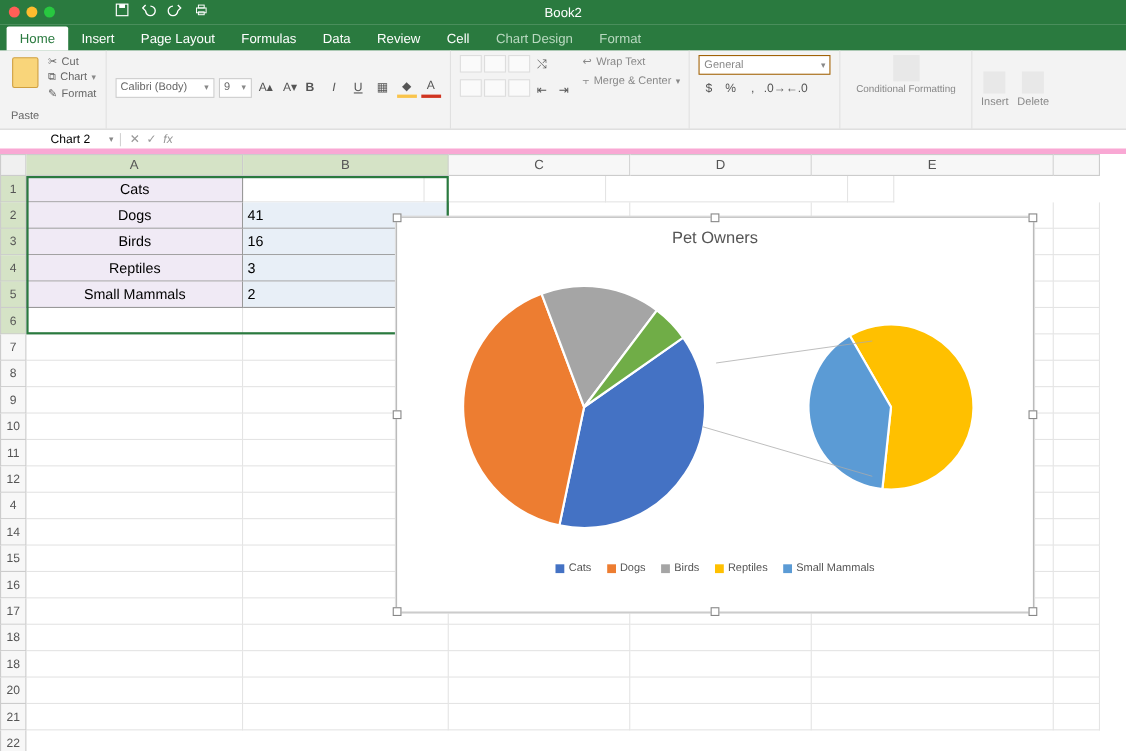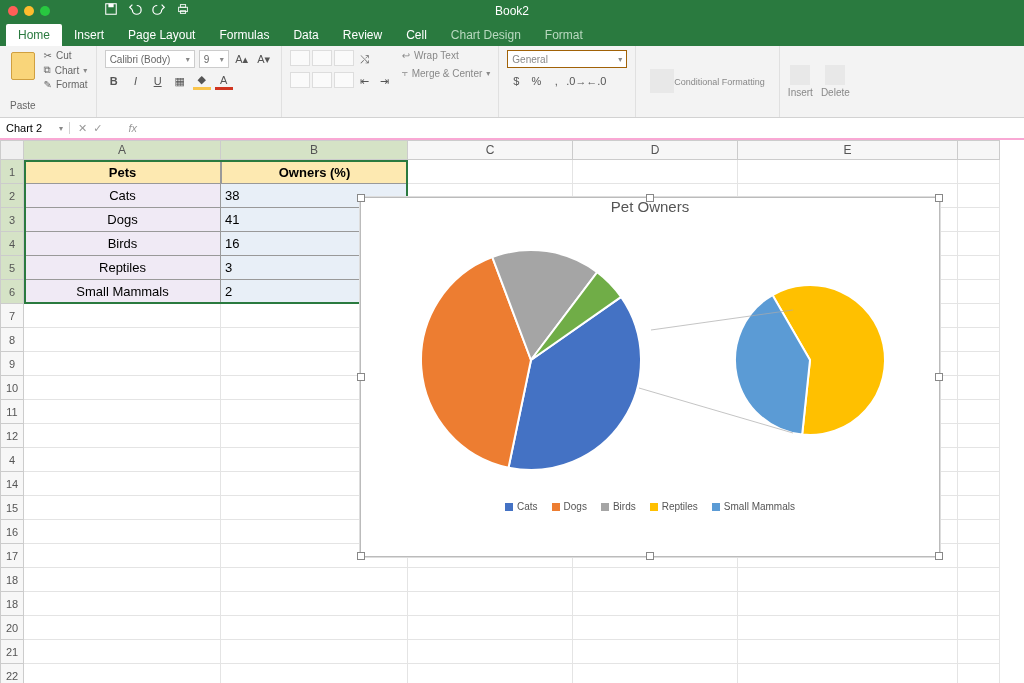--- a/index.html
+++ b/index.html
@@ -28,30 +28,30 @@
 .fontname { width: 90px; height: 18px; border: 1px solid #ccc; background: #fff; font-size: 10px; padding: 0 4px; display: flex; align-items: center; justify-content: space-between; }
 .fontsize { width: 30px; height: 18px; border: 1px solid #ccc; background: #fff; font-size: 10px; padding: 0 4px; display: flex; align-items: center; justify-content: space-between; }
 .btn18 { width: 18px; height: 18px; display: flex; align-items: center; justify-content: center; font-size: 11px; color: #555; }
 .alncol { display: flex; flex-direction: column; gap: 4px; }
 .alnrow { display: flex; gap: 2px; }
 .albox { width: 20px; height: 16px; border: 1px solid #ddd; background: #fafafa; }
 .wrapmerge { display: flex; flex-direction: column; gap: 6px; padding-left: 8px; font-size: 10px; color: #888; }
 .wrapmerge div { display: flex; align-items: center; gap: 4px; }
 .numcol { display: flex; flex-direction: column; gap: 4px; }
 .genbox { width: 120px; height: 18px; border: 1px solid #a16207; background: #fff; font-size: 10px; padding: 0 4px; display: flex; align-items: center; justify-content: space-between; color: #888; }
-.stylecol { display: flex; flex-direction: row; align-items: center; padding: 0 6px; color: #888; font-size: 9px; }
+.stylecol { display: flex; flex-direction: column; align-items: center; padding: 0 6px; color: #888; font-size: 9px; }
 .styleicon { width: 24px; height: 24px; background: #e8e8e8; margin-bottom: 2px; }
 .cellgrp { display: flex; gap: 8px; padding: 0 8px; align-items: center; color: #888; font-size: 10px; }
 .cellitm { display: flex; flex-direction: column; align-items: center; }
 .cellitm .ico { width: 20px; height: 20px; background: #e8e8e8; margin-bottom: 2px; }
 
-.namebox { height: 22px; border-bottom: 2px solid #f9a8d4; display: flex; align-items: center; background: #fff; }
+.namebox { height: 22px; border-bottom: 5px solid #f9a8d4; display: flex; align-items: center; background: #fff; padding-left: 40px; }
 .nb-cell { width: 70px; border-right: 1px solid #d2d2d2; padding: 0 6px; font-size: 11px; display: flex; align-items: center; justify-content: space-between; }
 .nb-fx { padding: 0 8px; display: flex; gap: 6px; align-items: center; color: #999; font-size: 11px; }
-.nb-fx .fx { font-style: italic; margin-left: 20px; }
+.nb-fx .fx { font-style: italic; }
 
 .sheet { position: relative; height: 543px; background: #fff; }
 .colhdr { display: flex; position: absolute; top: 0; left: 0; right: 0; height: 20px; }
 .corner { width: 24px; border: 1px solid #ccc; background: #f0f0f0; }
 .ch { border: 1px solid #ccc; border-left: none; background: #f7f7f7; display: flex; align-items: center; justify-content: center; font-size: 12px; color: #555; }
 .ch.sel { background: #d5e3c6; }
 .rowhdr { position: absolute; left: 0; top: 20px; width: 24px; }
 .rh { height: 24px; border: 1px solid #ccc; border-top: none; background: #f7f7f7; display: flex; align-items: center; justify-content: center; font-size: 11px; color: #555; }
 .rh.sel { background: #d5e3c6; }
 .grid { position: absolute; left: 24px; top: 20px; right: 0; }
@@ -63,21 +63,21 @@
 .hdrcell { background: #fde9b1; font-weight: bold; justify-content: center; border: 1px solid #999; }
 .datA { background: #f0eaf5; justify-content: center; border: 1px solid #999; border-top: none; }
 .datB { background: #e8eff7; border: 1px solid #999; border-top: none; border-left: none; }
 .selbox { position: absolute; border: 2px solid #2a7a3f; pointer-events: none; }
 
 .chartobj { position: absolute; left: 360px; top: 57px; width: 580px; height: 360px; background: #fff; border: 1px solid #bbb; box-shadow: 0 0 0 1px #ddd; }
 .chartobj .handle { position: absolute; width: 8px; height: 8px; background: #fff; border: 1px solid #888; }
 .h-tl{top:-4px;left:-4px}.h-tr{top:-4px;right:-4px}.h-bl{bottom:-4px;left:-4px}.h-br{bottom:-4px;right:-4px}
 .h-tm{top:-4px;left:50%;margin-left:-4px}.h-bm{bottom:-4px;left:50%;margin-left:-4px}
 .h-ml{left:-4px;top:50%;margin-top:-4px}.h-mr{right:-4px;top:50%;margin-top:-4px}
-.charttitle { text-align: center; font-size: 15px; color: #555; }
+.charttitle { text-align: center; font-size: 15px; color: #555; padding-top: 10px; }
 .chartbody { display: flex; justify-content: space-around; align-items: center; padding: 10px 10px 0; height: 280px; }
 .legend { display: flex; justify-content: center; gap: 14px; font-size: 10px; color: #555; padding: 6px 0; }
 .legend span { display: flex; align-items: center; gap: 4px; }
 .legend .sw { width: 8px; height: 8px; }
 .dropdown-caret { font-size: 8px; color: #888; }
 </style>
 </head>
 <body>
 
 <div class="titlebar">
@@ -135,21 +135,21 @@
           <span>⧉</span>
           <span>Chart</span>
           <span class="dropdown-caret">▾</span>
         </div>
       <div>
           <span>✎</span>
           <span>Format</span>
         </div>
     </div>
   </div>
-  <div class="ribgrp" style="flex-direction:column;">
+  <div class="ribgrp" style="flex-direction:row;">
     <div class="fontrow">
       <div class="fontname">
           <span>Calibri (Body)</span>
           <span class="dropdown-caret">▾</span>
         </div>
       <div class="fontsize">
           <span>9</span>
           <span class="dropdown-caret">▾</span>
         </div>
       <div class="btn18">A▴</div>
@@ -272,30 +272,21 @@
       <div class="rh">16</div>
       <div class="rh">17</div>
       <div class="rh">18</div>
       <div class="rh">18</div>
       <div class="rh">20</div>
       <div class="rh">21</div>
       <div class="rh">22</div>
     </div>
   <div class="grid" id="grid">
       <div class="gr">
-        <div class="gc colA hdrcell">Pets</div>
-        <div class="gc colB hdrcell">Owners (%)</div>
-        <div class="gc colC"></div>
-        <div class="gc colD"></div>
-        <div class="gc colE"></div>
-        <div class="gc colF"></div>
-      </div>
-      <div class="gr">
         <div class="gc colA datA">Cats</div>
-        <div class="gc colB datB">38</div>
         <div class="gc colC"></div>
         <div class="gc colD"></div>
         <div class="gc colE"></div>
         <div class="gc colF"></div>
       </div>
       <div class="gr">
         <div class="gc colA datA">Dogs</div>
         <div class="gc colB datB">41</div>
         <div class="gc colC"></div>
         <div class="gc colD"></div>

